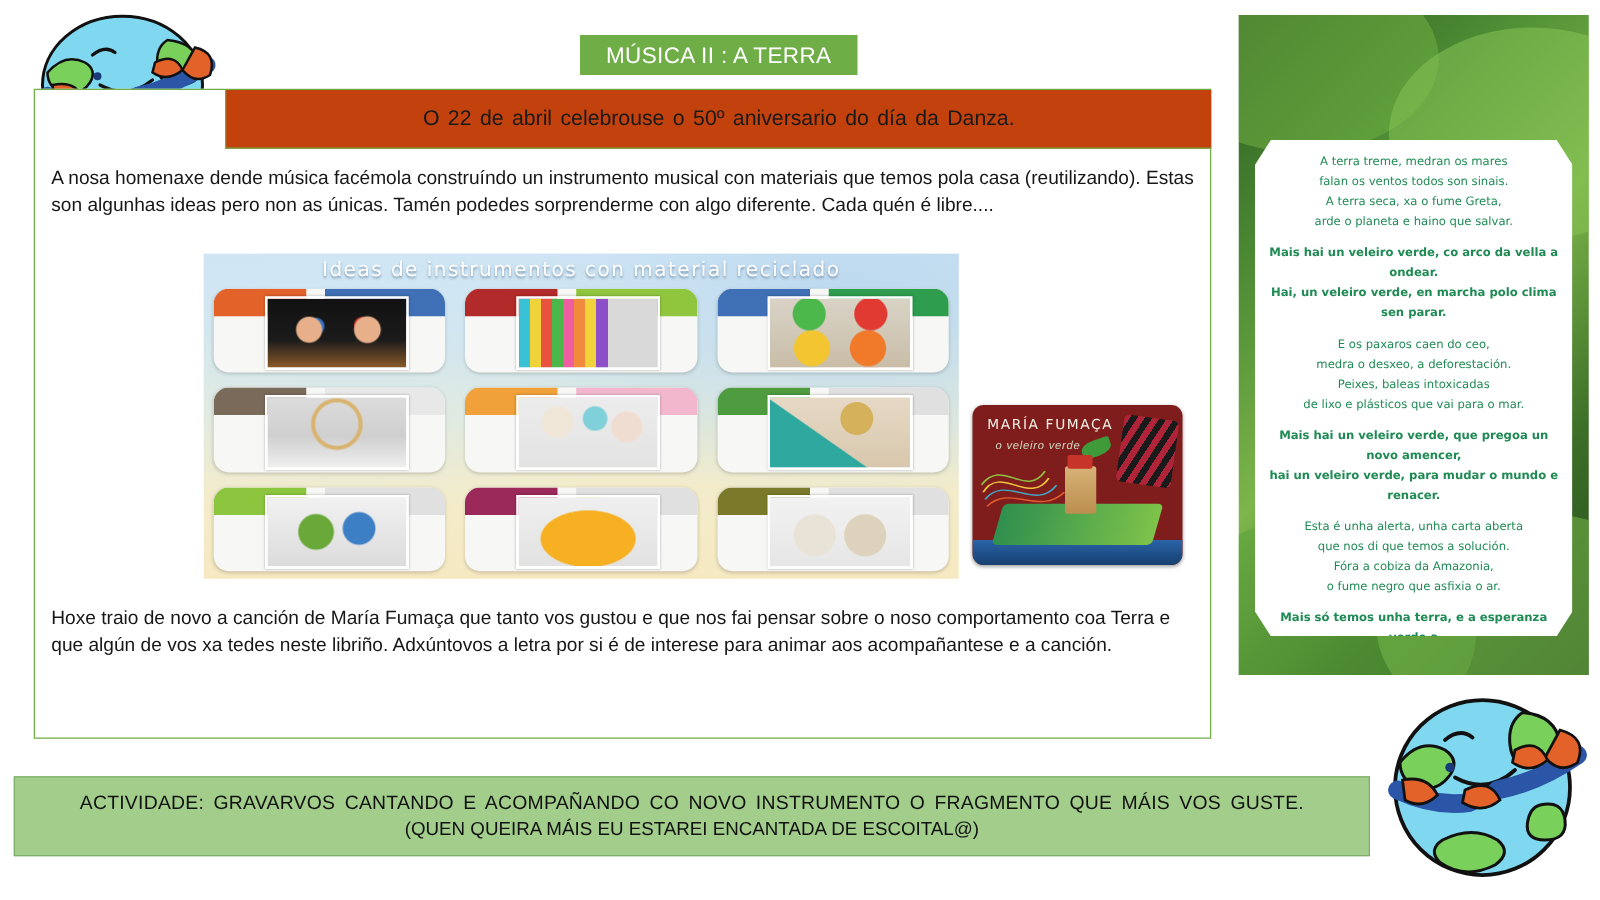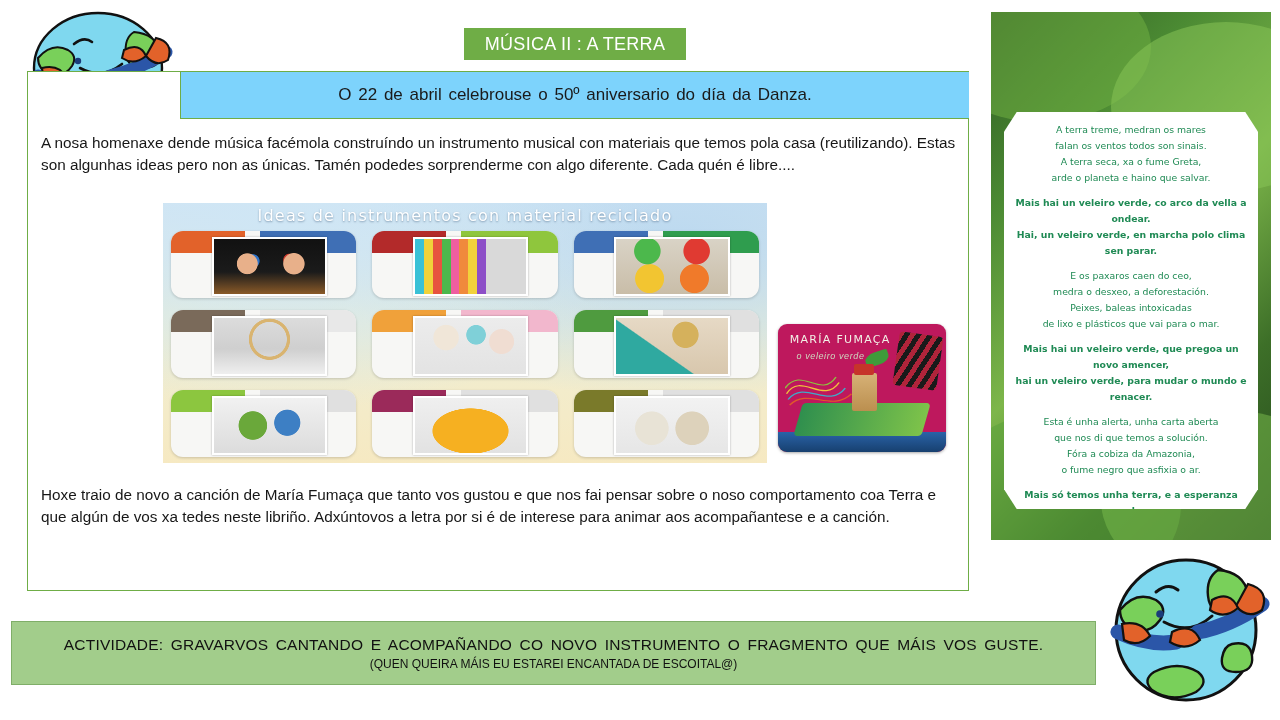--- a/index.html
+++ b/index.html
@@ -24,21 +24,21 @@
   }
 
   
   .content-box{
     position:absolute;left:27px;top:71px;width:942px;height:520px;
     border:1px solid #6FAD46;background:#ffffff;box-sizing:border-box;
   }
   .subtitle-band{
     position:absolute;left:180px;top:72px;width:789px;height:47px;
     border-left:1px solid #6FAD46;border-bottom:1px solid #6FAD46;
-    box-sizing:border-box;background:#7dd3fc;
+    box-sizing:border-box;background:#c2410c;
     display:flex;align-items:center;justify-content:center;
   }
   .subtitle-band span{
     font-size:17px;color:#1a1a1a;word-spacing:2px;
   }
 
   .para{
     position:absolute;color:#171717;font-size:15.3px;line-height:1.45;
   }
   .para-top{left:41px;top:132px;width:920px;}
@@ -115,21 +115,21 @@
       radial-gradient(ellipse at 50% 60%,#f6b021 0 48%,rgba(0,0,0,0) 49%),
       linear-gradient(180deg,#efefef 0%,#e2e2e2 100%);}
   .ph9{background:
       radial-gradient(circle at 32% 55%,#e8e3d6 0 20%,rgba(0,0,0,0) 21%),
       radial-gradient(circle at 68% 55%,#ddd2bb 0 20%,rgba(0,0,0,0) 21%),
       linear-gradient(180deg,#f2f2f2 0%,#e6e6e6 100%);}
 
   
   .album{
     position:absolute;left:778px;top:324px;width:168px;height:128px;
-    border-radius:9px;background:#be185d;overflow:hidden;
+    border-radius:9px;background:#7f1d1d;overflow:hidden;
     box-shadow:0 1px 3px rgba(0,0,0,.35);
   }
   .album .boat{
     position:absolute;left:12%;bottom:12%;width:76%;height:26%;
     background:linear-gradient(90deg,#2f8f4e,#7ec34a);
     transform:skewX(-16deg);border-radius:4px;
   }
   .album .water{
     position:absolute;left:0;bottom:0;width:100%;height:16%;
     background:linear-gradient(180deg,#2a63a8,#17406f);
@@ -176,21 +176,21 @@
   .lyric-line.bold{font-weight:bold;}
   .lyric-gap{height:9px;}
 
   
   .activity{
     position:absolute;left:11px;top:621px;width:1085px;height:64px;
     background:#A2CD8B;border:1px solid #7fae68;box-sizing:border-box;
     display:flex;flex-direction:column;align-items:center;justify-content:center;
   }
   .activity .l1{font-size:15.5px;color:#111;letter-spacing:.2px;word-spacing:3px;}
-  .activity .l2{font-size:12px;color:#111;margin-top:3px;}
+  .activity .l2{font-size:15px;color:#111;margin-top:3px;}
 </style>
 </head>
 <body>
 
 <div class="slide">
 
   <svg class="earth-tl" viewBox="0 0 160 124">
     <ellipse cx="82" cy="62" rx="64" ry="55" fill="#7fd8ef" stroke="#111" stroke-width="2.4"></ellipse>
     <path d="M22 52 q14 -16 30 -8 q10 6 4 16 q-8 12 -22 8 q-12 -4 -12 -16z" fill="#79d05a" stroke="#111" stroke-width="2"></path>
     <path d="M118 26 q22 2 26 20 q2 14 -14 16 q-18 2 -20 -14 q-2 -16 8 -22z" fill="#79d05a" stroke="#111" stroke-width="2"></path>

